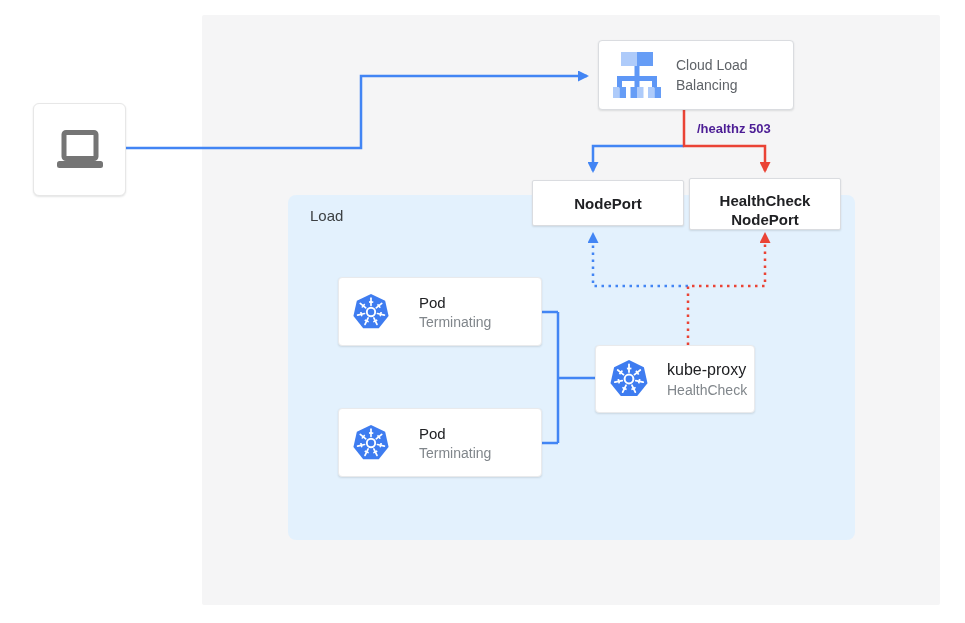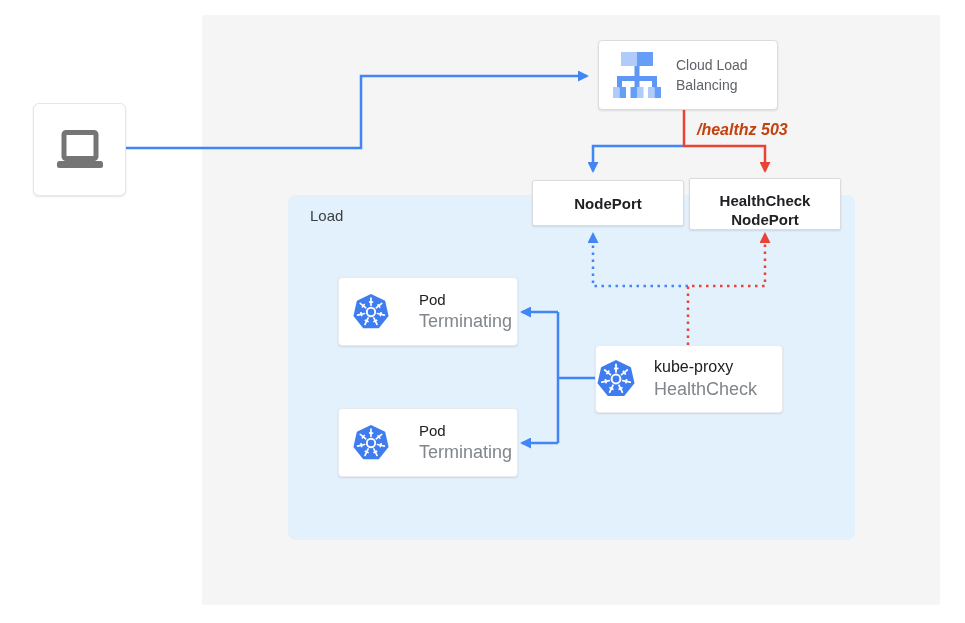--- a/index.html
+++ b/index.html
@@ -28,59 +28,59 @@
     position:absolute; box-sizing:border-box; background:#ffffff;
     border:1px solid #dadce0; border-radius:4px;
     box-shadow:0 1px 2px rgba(60,64,67,.14);
   }
   .card-client {
     left:33px; top:103px; width:93px; height:93px; border-radius:6px;
     border-color:#e7e7e7;
     display:flex; align-items:center; justify-content:center;
   }
   .card-clb {
-    left:598px; top:40px; width:180px; height:70px;
+    left:598px; top:40px; width:196px; height:70px;
     display:flex; align-items:center; padding-left:12px;
   }
   .clb-label {
     margin-left:13px; width:92px;
     font-size:14px; line-height:20px; color:#5f6368;
   }
   .healthz-label {
     position:absolute; left:697px; top:121px;
-    font-size:16px; font-weight:bold; color:#c2410c;font-style:italic;
+    font-size:13px; font-weight:bold; color:#4c1d95;
   }
   .card-nodeport {
     left:532px; top:180px; width:152px; height:46px; border-radius:2px;
     display:flex; align-items:center; justify-content:center;
     font-size:15px; font-weight:bold; color:#202124;
   }
   .card-hc {
     left:689px; top:178px; width:152px; height:52px; border-radius:2px;
     display:flex; align-items:flex-end; justify-content:center;
     font-size:15px; font-weight:bold; line-height:19px;
     text-align:center; color:#202124;
   }
   .card-hc .hc-text { width:112px; }
   .card-pod {
-    width:180px; height:69px; border-color:#e9eaec;
+    width:204px; height:69px; border-color:#e9eaec;
     display:flex; align-items:center; padding-left:13px;
   }
   .card-pod-1 { left:338px; top:277px; }
   .card-pod-2 { left:338px; top:408px; }
   .card-kubeproxy {
-    left:595px; top:345px; width:188px; height:68px; border-color:#e9eaec;
-    display:flex; align-items:center; 
+    left:595px; top:345px; width:160px; height:68px; border-color:#e9eaec;
+    display:flex; align-items:center; padding-left:13px;
   }
   .k8s-badge { width:38px; height:38px; flex:0 0 auto; }
   .card-pod .text-block { margin-left:29px; }
   .card-kubeproxy .text-block { margin-left:18px; }
   .card-title { font-size:15px; color:#202124; }
   .card-kubeproxy .card-title { font-size:16px; }
-  .card-sub { font-size:18px; color:#80868b; margin-top:3px; }
+  .card-sub { font-size:14px; color:#80868b; margin-top:3px; }
   .hidden-defs { position:absolute; width:0; height:0; }
 </style>
 </head>
 <body>
 
 <svg class="hidden-defs" aria-hidden="true">
   <defs>
     <symbol id="k8s-icon" viewBox="0 0 40 40">
       <polygon points="20,1 34.9,8.15 38.5,24.2 28.2,37.1 11.8,37.1 1.5,24.2 5.1,8.15" fill="#3e7cf0"></polygon>
       <circle cx="20" cy="20" r="4.4" fill="none" stroke="#ffffff" stroke-width="2"></circle>

